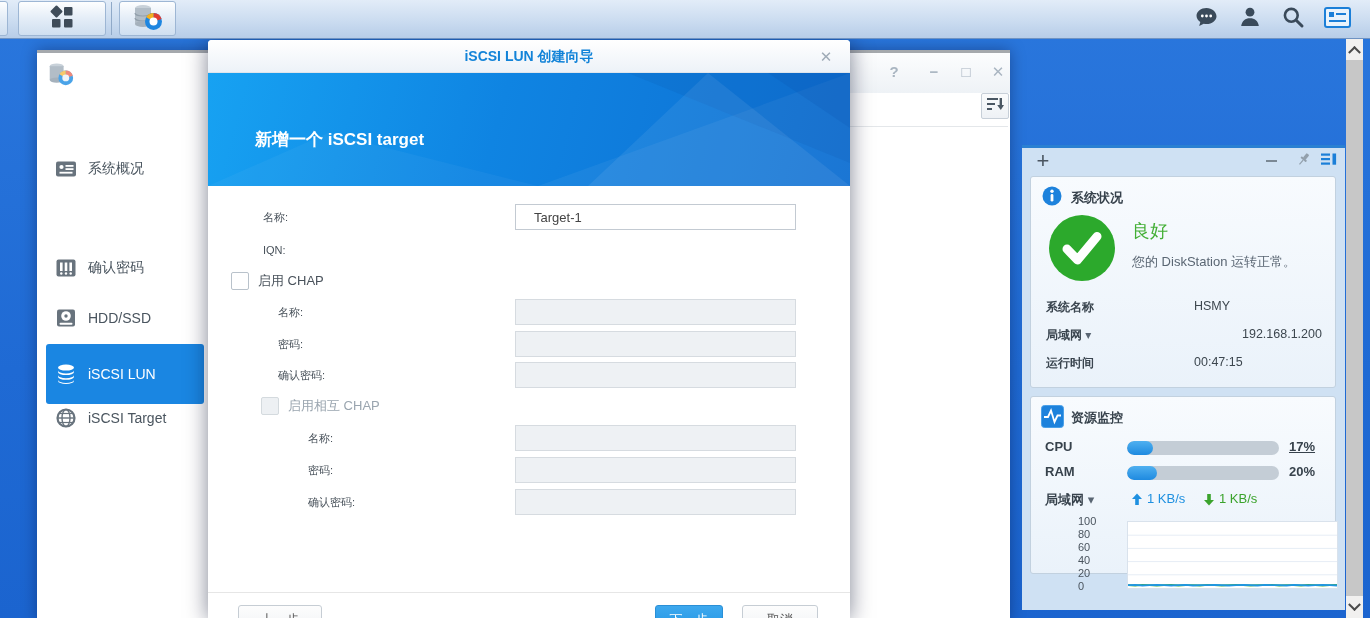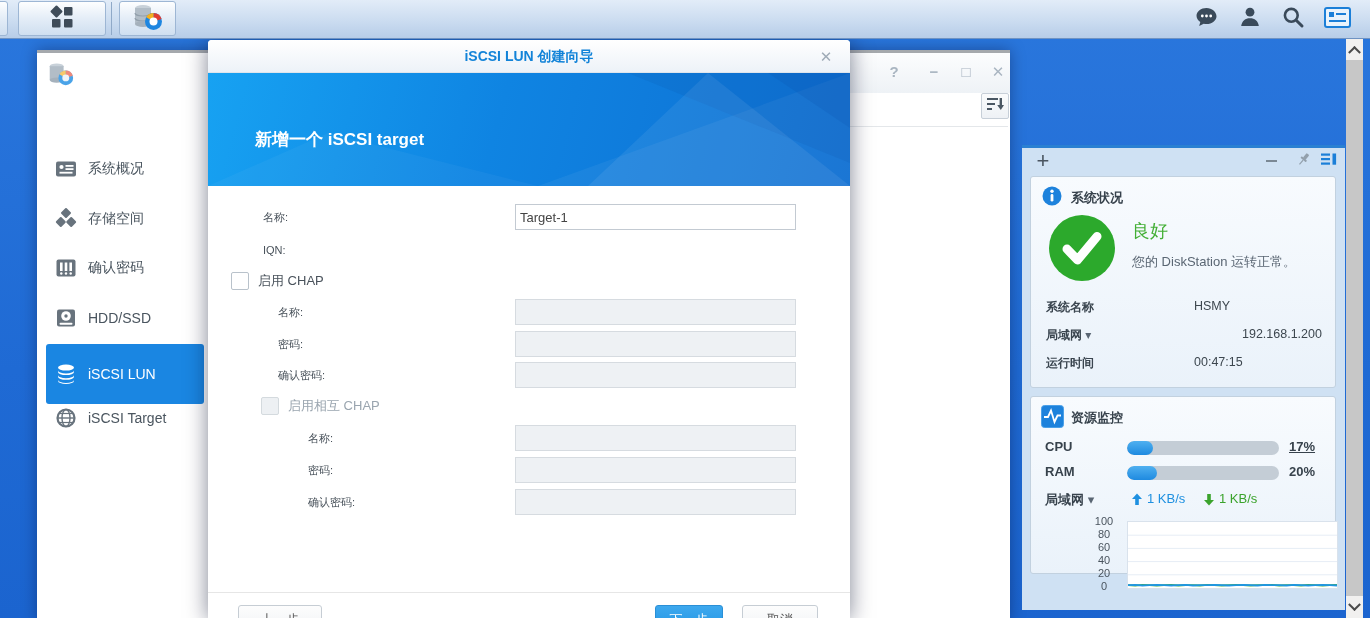--- a/index.html
+++ b/index.html
@@ -47,21 +47,21 @@
     background:linear-gradient(180deg,#ffffff,#edf2f8);border-bottom:1px solid #dfe5ec;box-sizing:border-box;}
   .dlg-title{width:100%;text-align:center;line-height:33px;font-size:14px;font-weight:bold;color:#1283d8;}
   .dlg-close{position:absolute;right:14px;top:7px;width:20px;height:20px;color:#9fabb7;font-size:15px;
     text-align:center;line-height:20px;cursor:pointer;}
   .dlg-header{position:absolute;left:0;top:33px;width:100%;height:113px;overflow:hidden;
     background:linear-gradient(105deg,#17a2f2 0%,#0f84e2 45%,#0f6fd2 100%);}
   .dlg-header h1{margin:7px;position:absolute;left:40px;top:48px;color:#fff;font-size:17px;font-weight:bold;}
   .dlg-body{position:absolute;left:0;top:146px;width:100%;bottom:0;}
   .f-label{position:absolute;height:26px;line-height:26px;font-size:11px;color:#49525b;margin-left:15px;}
   .f-input{position:absolute;left:307px;width:281px;height:26px;box-sizing:border-box;border:1px solid #c3cad2;
-    background:#fff;font-size:13px;color:#444;padding:0 4px;font-family:inherit;}
+    background:#fff;font-size:13px;color:#444;padding:0 18px;font-family:inherit;}
   .f-input:disabled,.f-input.disabled{background:#eef1f4;border-color:#d6dbe0;}
   .cbx{position:absolute;width:18px;height:18px;background:#fff;border:1px solid #b9c2cb;border-radius:2px;
     box-sizing:border-box;cursor:pointer;}
   .cbx.disabled{background:#edf0f3;border-color:#d4dade;cursor:default;}
   .cb-label{position:absolute;height:18px;line-height:18px;font-size:13px;color:#49525b;text-align:right;}
   .cb-label.disabled{color:#9aa5af;}
   .dlg-sep{position:absolute;left:0px;right:0px;top:552px;height:1px;background:#e6e6e6;}
   .btn{position:absolute;top:565px;height:30px;border-radius:3px;font-size:13px;font-family:inherit;cursor:pointer;
     border:1px solid #c6cdd4;background:linear-gradient(180deg,#fdfdfd,#eef1f4);color:#555;}
   .btn.primary{background:linear-gradient(180deg,#3da8ee,#2093e2);border-color:#2a8fd6;color:#fff;}
@@ -72,21 +72,21 @@
   .card{position:absolute;left:8px;width:306px;border:1px solid #c2d1df;border-radius:3px;
     background:linear-gradient(180deg,#f8fbfe 0%,#eaf2fa 100%);box-sizing:border-box;}
   .card-title{position:absolute;left:40px;top:12px;font-size:13px;font-weight:bold;color:#37424c;}
   .kv-label{position:absolute;left:15px;font-size:12px;font-weight:bold;color:#3a454f;}
   .kv-value{position:absolute;left:163px;font-size:12.5px;color:#3d474f;}
   .meter{position:absolute;left:96px;width:152px;height:14px;background:#c4cdd6;border-radius:7px;overflow:hidden;}
   .meter .fill{height:100%;background:linear-gradient(180deg,#4fb0f0,#1e8ae0);border-radius:7px;}
   .pct{position:absolute;left:258px;font-size:13px;font-weight:bold;color:#37424c;}
   .rm-row-label{position:absolute;left:14px;font-size:13px;font-weight:bold;color:#37424c;}
   .net-up{color:#1e90e0;font-size:13px;} .net-down{color:#3ba32c;font-size:13px;}
-  .tick{position:absolute;width:30px;text-align:center;font-size:11px;color:#4a545e;left:58px;}
+  .tick{position:absolute;width:30px;text-align:left;font-size:11px;color:#4a545e;left:47px;}
   .chartbox{position:absolute;left:96px;top:124px;width:209px;height:66px;background:#fff;border:1px solid #d9e2ec;box-sizing:content-box;}
   
   .vscroll{position:absolute;left:1346px;top:38px;width:17px;height:580px;background:#c7c7c7;z-index:40;}
   .vs-btn{position:absolute;left:0;width:17px;height:22px;background:#f1f0ef;display:flex;align-items:center;justify-content:center;cursor:pointer;}
   .chev{width:9px;height:9px;border-left:2px solid #4a4a4a;border-top:2px solid #4a4a4a;box-sizing:border-box;}
   .chev.up{transform:rotate(45deg) translate(2px,2px);}
   .chev.down{transform:rotate(225deg) translate(2px,2px);}
 </style>
 </head>
 <body>
@@ -190,30 +190,20 @@
             <rect x="1" y="3.5" width="20" height="15" rx="2"></rect>
             <circle cx="6.5" cy="9" r="2.1" fill="#fff"></circle>
             <rect x="10.5" y="7" width="8" height="1.8" fill="#fff"></rect>
             <rect x="10.5" y="10.2" width="8" height="1.8" fill="#fff"></rect>
             <rect x="4.5" y="13.8" width="13" height="1.8" fill="#fff"></rect>
           </svg>
         </span>
         <span>系统概况</span>
       </div>
 
-      <div class="side-item" style="top:148px;">
-        <span class="ic">
-          <svg width="22" height="22" viewBox="0 0 22 22" fill="currentColor">
-            <rect x="7.2" y="1.2" width="7.6" height="7.6" rx="1" transform="rotate(45 11 5)"></rect>
-            <rect x="2" y="10.2" width="7.6" height="7.6" rx="1" transform="rotate(45 5.8 14)"></rect>
-            <rect x="12.4" y="10.2" width="7.6" height="7.6" rx="1" transform="rotate(45 16.2 14)"></rect>
-          </svg>
-        </span>
-        <span>存储空间</span>
-      </div>
 
       <div class="side-item" style="top:197px;">
         <span class="ic">
           <svg width="22" height="22" viewBox="0 0 22 22" fill="currentColor">
             <rect x="1.5" y="2.5" width="19" height="17" rx="2"></rect>
             <rect x="5" y="5.5" width="2.6" height="8.5" fill="#fff"></rect>
             <rect x="9.7" y="5.5" width="2.6" height="8.5" fill="#fff"></rect>
             <rect x="14.4" y="5.5" width="2.6" height="8.5" fill="#fff"></rect>
             <circle cx="6.3" cy="16.5" r="1.2" fill="#fff"></circle>
               <circle cx="11" cy="16.5" r="1.2" fill="#fff"></circle>

